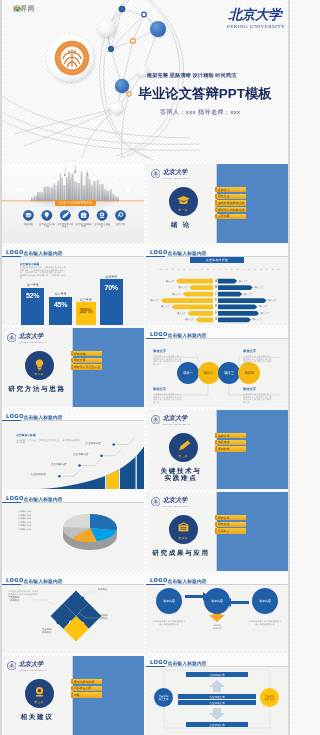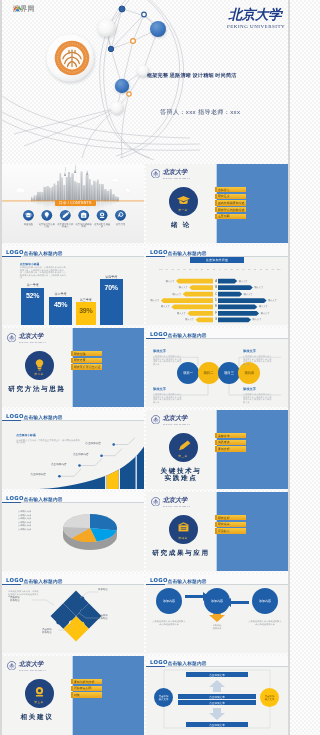--- a/index.html
+++ b/index.html
@@ -199,20 +199,21 @@
       <path d="M5.4 2.6 A4 4 0 0 1 8.4 6.2 L7 6.2 A2.6 2.6 0 0 0 5 3.9 Z" fill="#4aa564"></path>
       <circle cx="4.5" cy="6.2" r="1.3" fill="#2f7fc1"></circle>
     </svg>
     <span class="wm-txt">演界网</span>
   </div>
   <div class="uni">
     <div class="uni-cn">北京大学</div>
     <div class="uni-en">PEKING UNIVERSITY</div>
   </div>
   <div class="tagline">框架完整 思路清晰 设计精细 时尚简洁</div>
+  <div class="h-title">毕业论文答辩PPT模板</div>
   <div class="h-by">答辩人：xxx  指导老师：xxx</div>
 </div>
 <div id="grid">
     <div class="row">
       <div class="sl ">
   <svg width="142" height="79" viewBox="0 0 142 79">
     <defs>
       <linearGradient id="skyg" x1="0" y1="0" x2="0" y2="1">
         <stop offset="0%" stop-color="#fcfcfc"></stop>
               <stop offset="100%" stop-color="#ededed"></stop>

